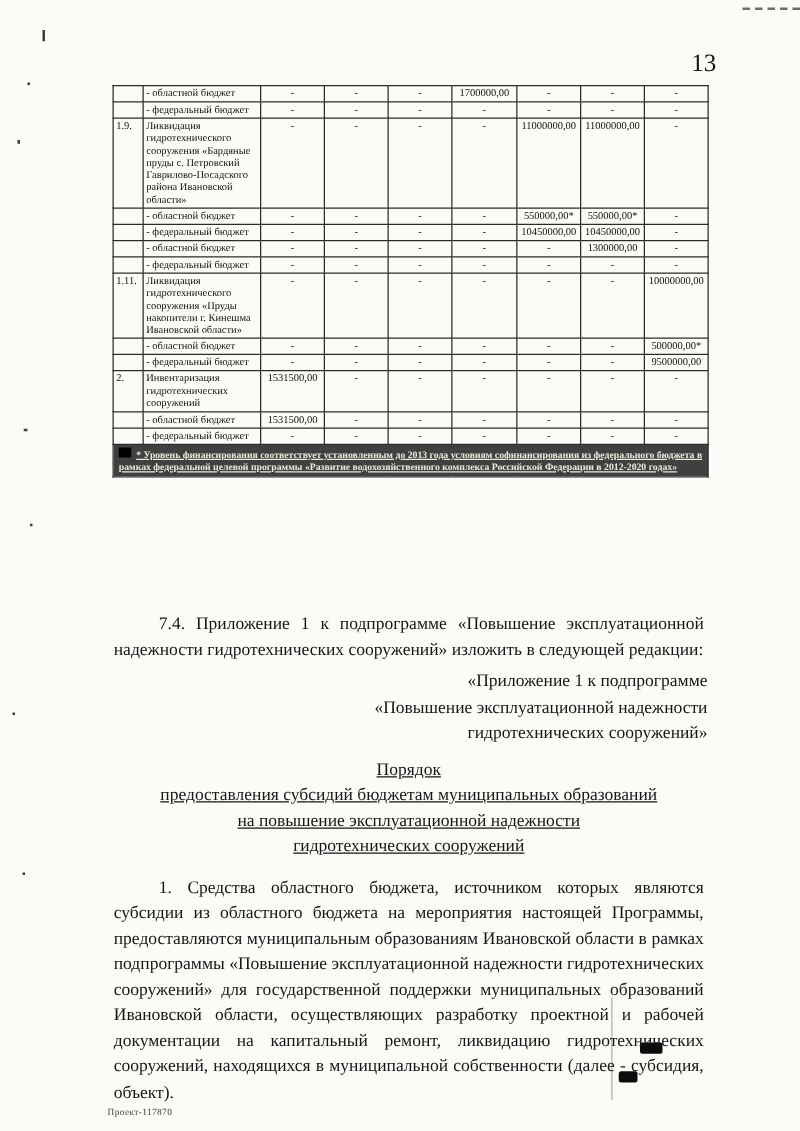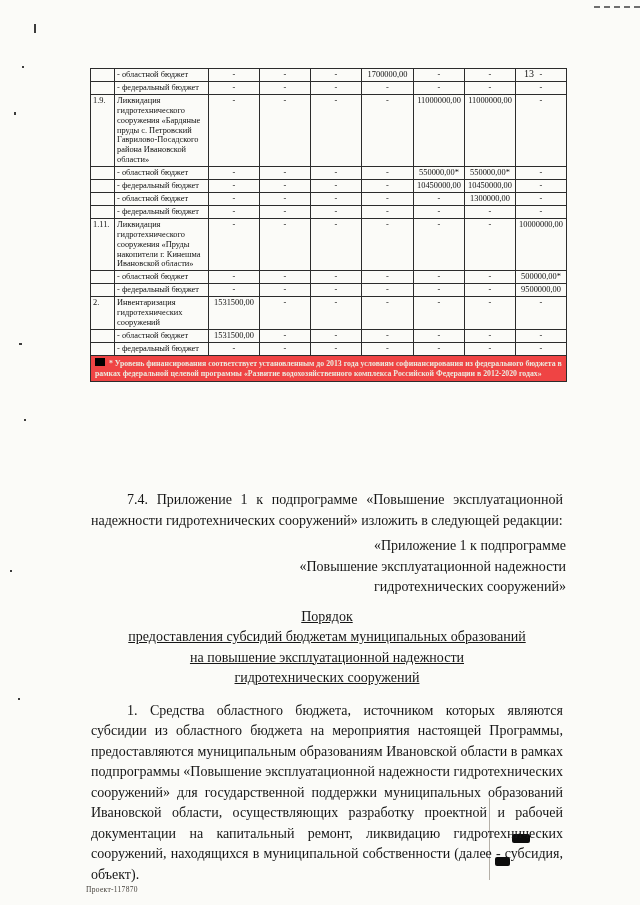--- a/index.html
+++ b/index.html
@@ -11,23 +11,22 @@
     margin: 0 auto;
     background: #fbfbf8;
     font-family: "Liberation Serif", serif;
     color: #161616;
     overflow: hidden;
   }
   
   .page-number {
     position: absolute;
     top: 40px;
-    left: 524px;
-    font-size: 10px;
-    margin-top: 28px;
+    left: 553px;
+    font-size: 20px;
   }
   
   table.budget {
     position: absolute;
     left: 90px;
     top: 68px;
     width: 476px;
     border-collapse: collapse;
     font-size: 8.4px;
     line-height: 1.18;
@@ -37,26 +36,27 @@
   table.budget td {
     border: 1px solid #2c2c2c;
     padding: 1px 2px;
     vertical-align: top;
     overflow: hidden;
   }
   td.c-num  { text-align: left; }
   td.c-name { text-align: left; }
   td.c-val  { text-align: center; }
   tr.footnote-row td {
-    background: #ef4444;
+    background: #404040;
     color: #ece9dd;
     font-weight: bold;
     font-size: 7.8px;
     line-height: 1.3;
     padding: 2px 4px;
+    text-decoration: underline;
   }
   .blk {
     display: inline-block;
     width: 10px; height: 8px;
     background: #000;
     margin-right: 4px;
   }
   
   .text-col {
     position: absolute;

